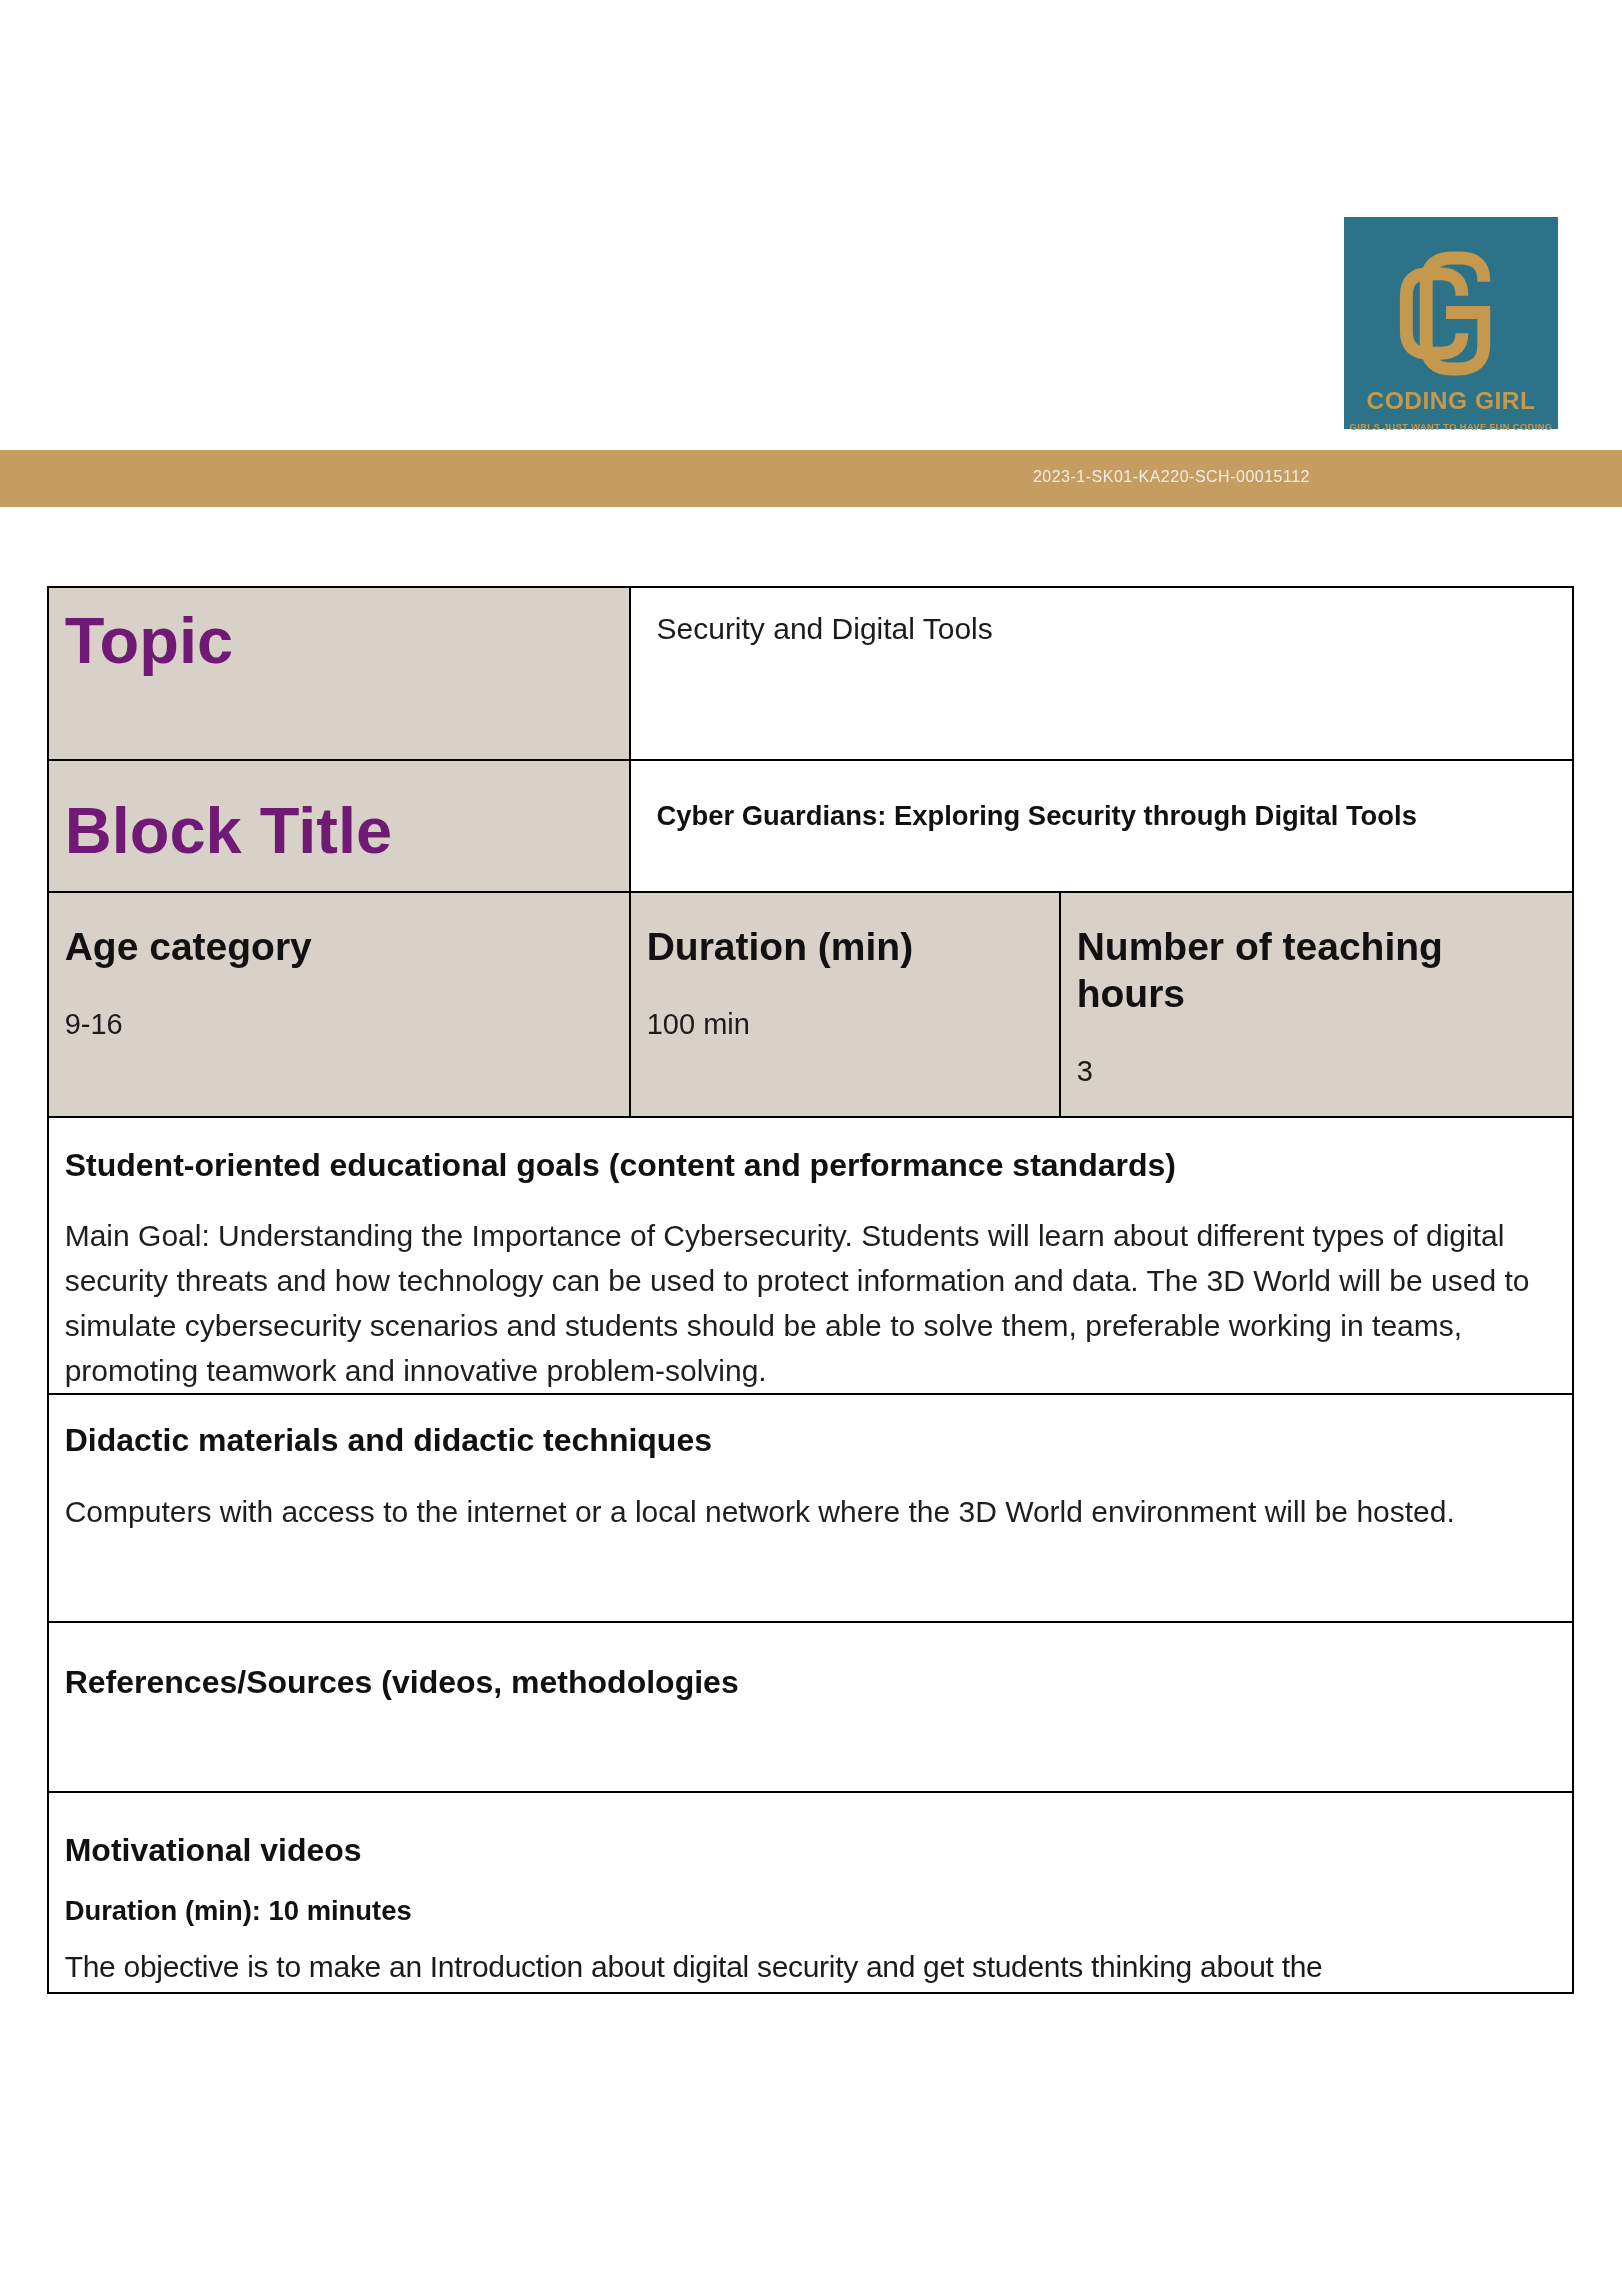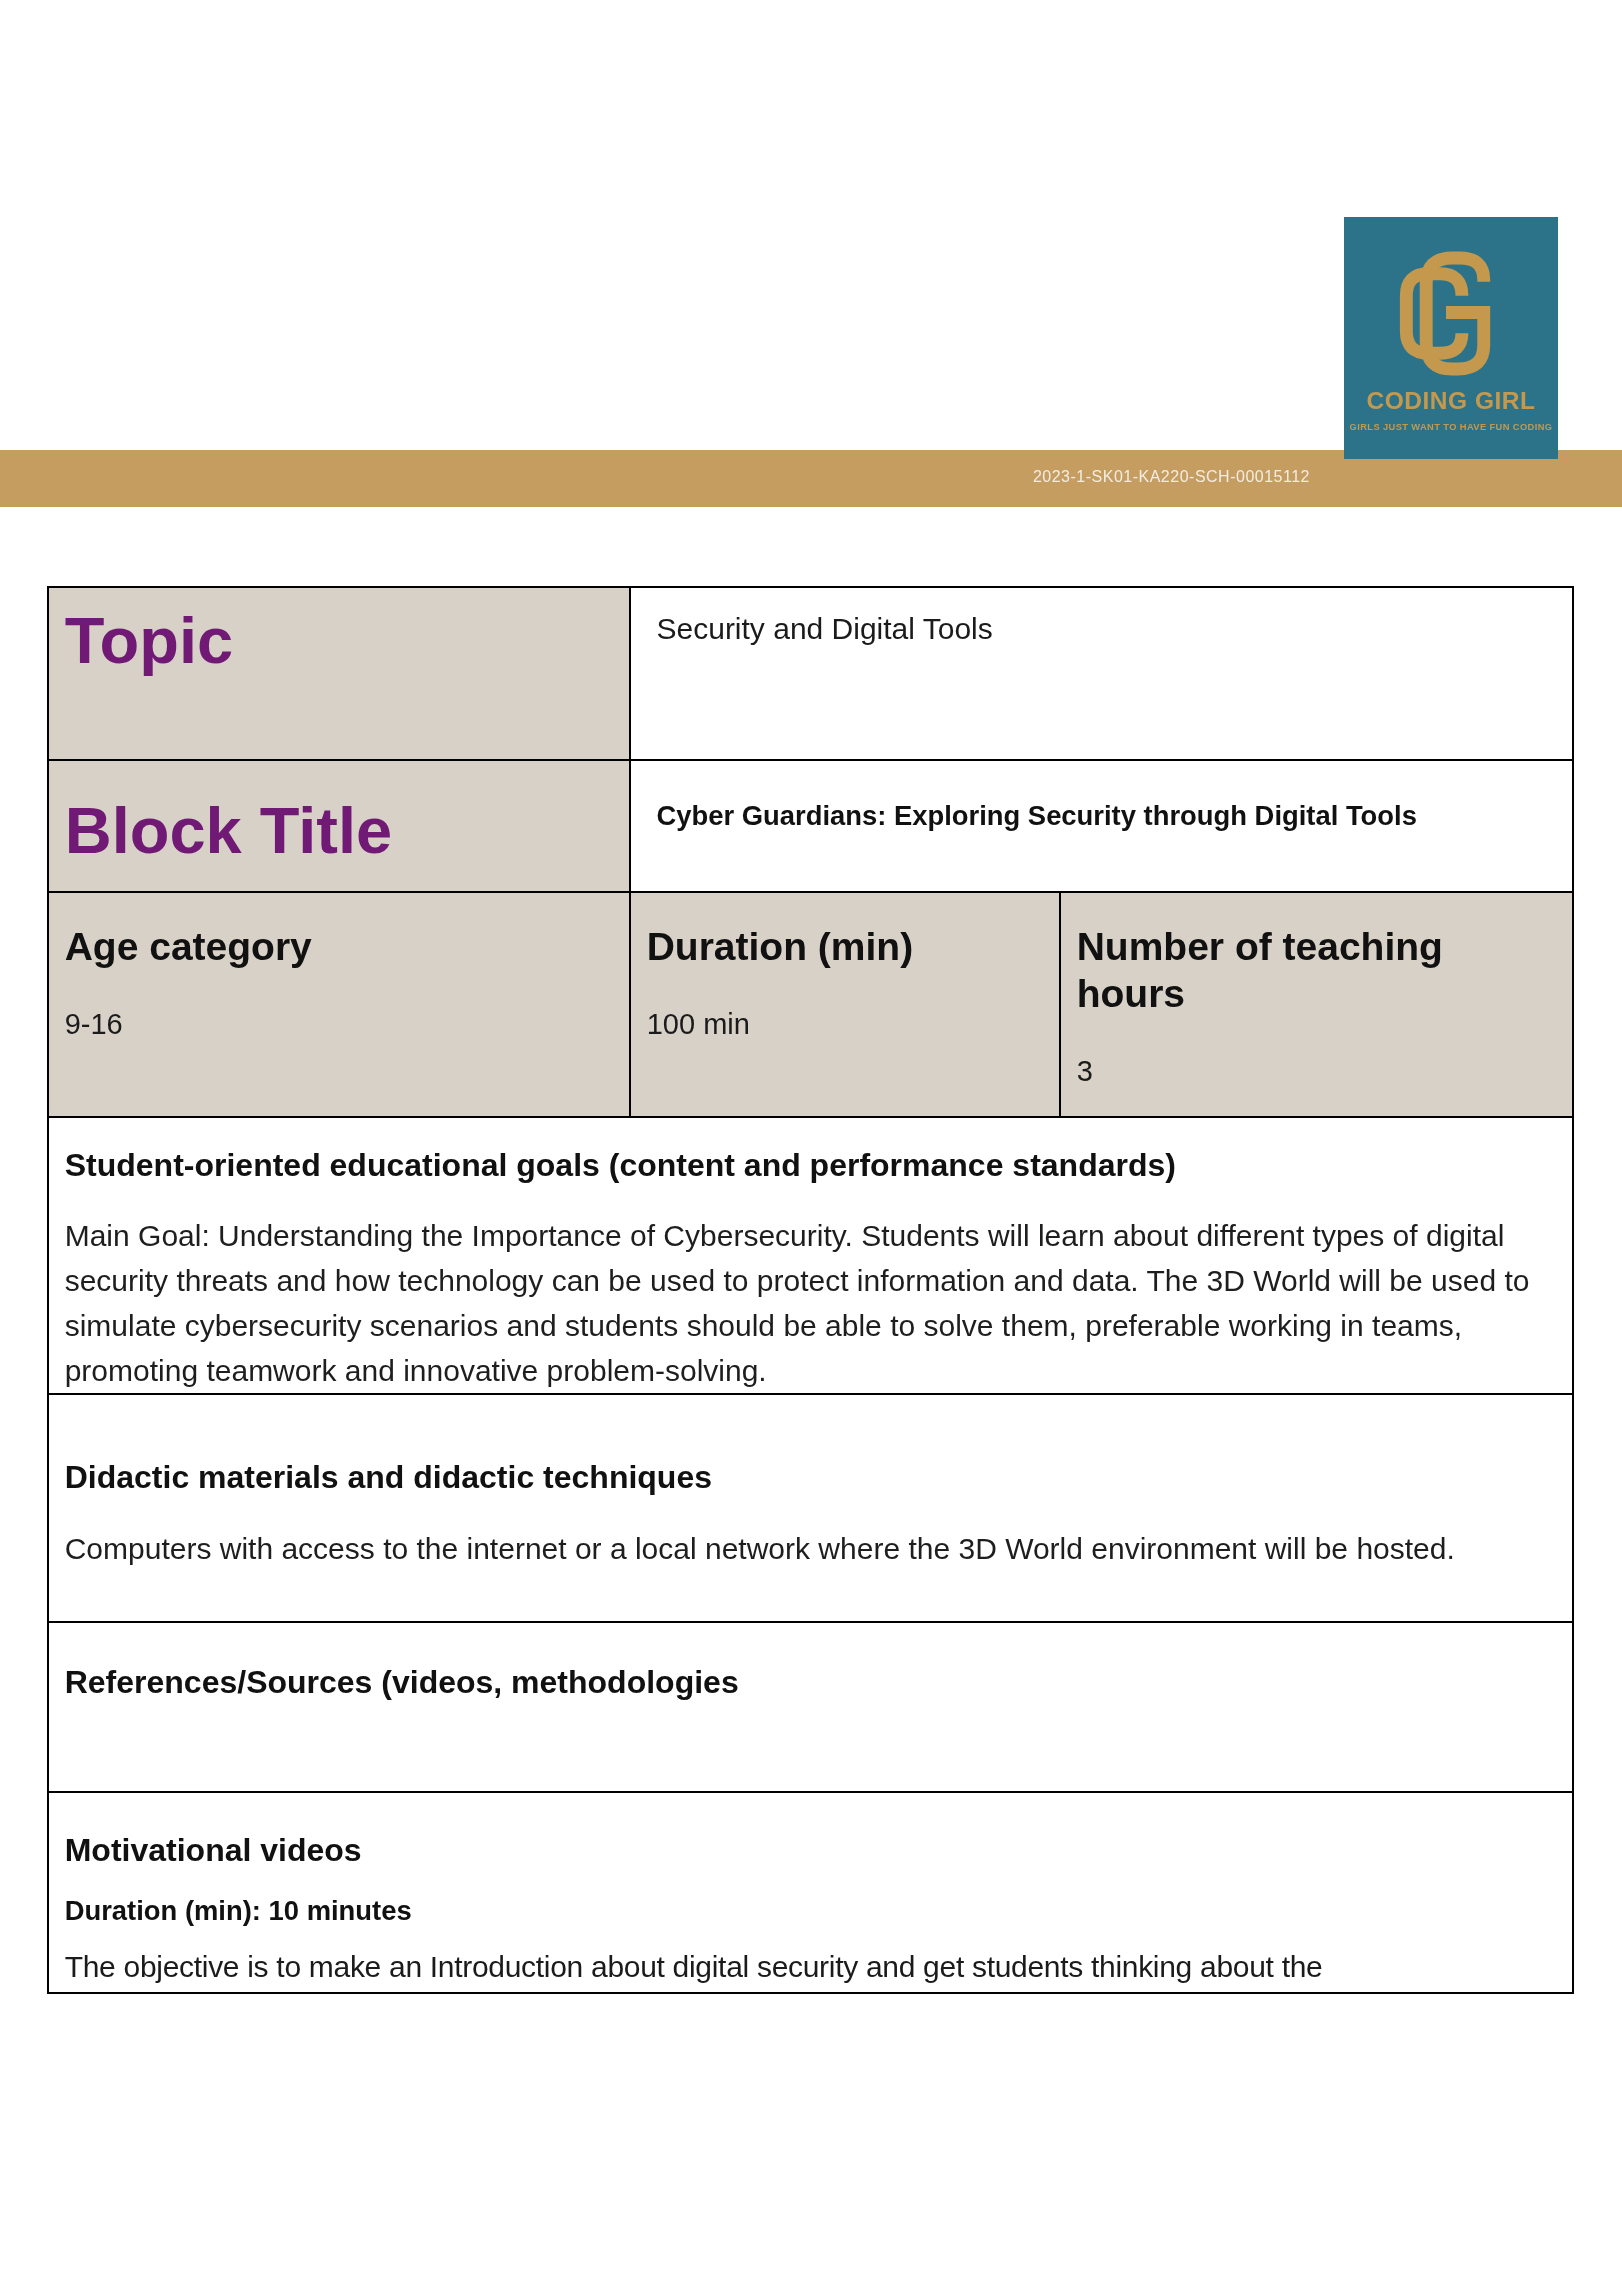--- a/index.html
+++ b/index.html
@@ -44,21 +44,21 @@
     letter-spacing: 0.5px;
     white-space: nowrap;
     text-align: right;
   }
 
   .logo-box {
     position: absolute;
     left: 1344px;
     top: 217px;
     width: 214px;
-    height: 242px;
+    height: 212px;
     background: #2C7389;
     text-align: center;
     z-index: 2;
   }
   .logo-monogram { margin-top: 33px; width: 110px; height: 127px; }
   .logo-name {
     margin-top: 5.9px;
     font-size: 24.5px;
     font-weight: 700;
     letter-spacing: 0.5px;
@@ -178,21 +178,21 @@
     </tr>
 
     <tr style="height:272px">
       <td colspan="3" class="cell-section">
         <div class="section-label">Student-oriented educational goals (content and performance standards)</div>
         <div class="section-body">Main Goal: Understanding the Importance of Cybersecurity. Students will learn about different types of digital security threats and how technology can be used to protect information and data. The 3D World will be used to simulate cybersecurity scenarios and students should be able to solve them, preferable working in teams, promoting teamwork and innovative problem-solving.</div>
       </td>
     </tr>
 
     <tr style="height:228px">
-      <td colspan="3" class="cell-section" style="padding-top:62px">
+      <td colspan="3" class="cell-section" style="padding-top:25px">
         <div class="section-label">Didactic materials and didactic techniques</div>
         <div class="section-body body-didactic">Computers with access to the internet or a local network where the 3D World environment will be hosted.</div>
       </td>
     </tr>
 
     <tr style="height:170px">
       <td colspan="3" class="cell-section" style="padding-top:39px">
         <div class="section-label">References/Sources (videos, methodologies</div>
       </td>
     </tr>

